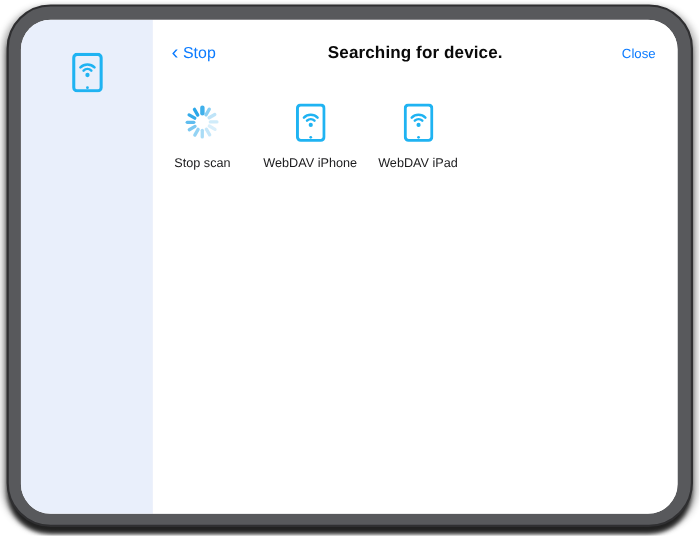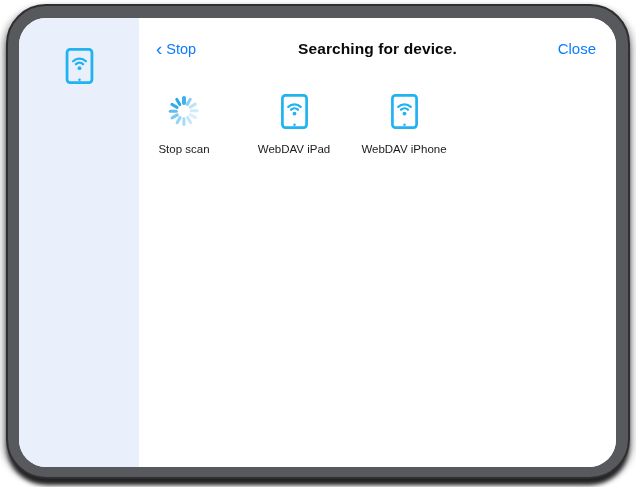--- a/index.html
+++ b/index.html
@@ -39,26 +39,26 @@
   .back {
     position:absolute; left:17px; top:0; color:#0b7bff; font-size:14.5px;
     cursor:pointer; text-decoration:none; display:flex; align-items:center; line-height:20px;
   }
   .chev { font-size:19px; line-height:18px; margin-right:4px; font-weight:400; }
   .title {
     text-align:center; font-size:15.5px; font-weight:700; color:#0a0a0a;
     line-height:20px; letter-spacing:0.1px;
   }
   .close {
-    position:absolute; right:20px; top:0; color:#0b7bff; font-size:15px;
+    position:absolute; right:20px; top:0; color:#0b7bff; font-size:12px;
     cursor:pointer; text-decoration:none; line-height:20px;
   }
 
   
-  .row { position:absolute; top:75px; left:-4px; display:flex;gap:12px; }
+  .row { position:absolute; top:75px; left:-4px; display:flex; }
   .cell { width:98px; display:flex; flex-direction:column; align-items:center; cursor:pointer; }
   .iconbox { height:36px; display:flex; align-items:center; justify-content:center; line-height:0; }
   .cell-label { margin-top:14px; font-size:11.5px; color:#1b1b1d; white-space:nowrap; }
 
   
   .spinner { position:relative; width:31px; height:31px; animation:spin 1s steps(12,end) infinite; }
   .spinner .bar {
     position:absolute; left:50%; top:0.5px;
     width:3.4px; height:8.6px; margin-left:-1.7px;
     border-radius:2px; background:#2aa7e9;
@@ -134,34 +134,34 @@
           <div class="cell">
             <div class="iconbox">
               <svg class="tablet-icon" width="27" height="35" viewBox="0 0 27 35" xmlns="http://www.w3.org/2000/svg">
                 <rect x="1.4" y="1.4" width="24.2" height="32.2" rx="3" fill="none" stroke="#1fb3f2" stroke-width="2.7"></rect>
                 <path d="M7.3 12.9 A 8.8 8.8 0 0 1 19.7 12.9" fill="none" stroke="#1fb3f2" stroke-width="2.3" stroke-linecap="round"></path>
                 <path d="M10.1 15.7 A 4.9 4.9 0 0 1 16.9 15.7" fill="none" stroke="#1fb3f2" stroke-width="2.3" stroke-linecap="round"></path>
                 <circle cx="13.5" cy="19.6" r="1.9" fill="#1fb3f2"></circle>
                 <circle cx="13.5" cy="30.8" r="1.25" fill="#1fb3f2"></circle>
               </svg>
             </div>
-            <div class="cell-label">WebDAV iPad</div>
+            <div class="cell-label">WebDAV iPhone</div>
           </div>
 
           <div class="cell">
             <div class="iconbox">
               <svg class="tablet-icon" width="27" height="35" viewBox="0 0 27 35" xmlns="http://www.w3.org/2000/svg">
                 <rect x="1.4" y="1.4" width="24.2" height="32.2" rx="3" fill="none" stroke="#1fb3f2" stroke-width="2.7"></rect>
                 <path d="M7.3 12.9 A 8.8 8.8 0 0 1 19.7 12.9" fill="none" stroke="#1fb3f2" stroke-width="2.3" stroke-linecap="round"></path>
                 <path d="M10.1 15.7 A 4.9 4.9 0 0 1 16.9 15.7" fill="none" stroke="#1fb3f2" stroke-width="2.3" stroke-linecap="round"></path>
                 <circle cx="13.5" cy="19.6" r="1.9" fill="#1fb3f2"></circle>
                 <circle cx="13.5" cy="30.8" r="1.25" fill="#1fb3f2"></circle>
               </svg>
             </div>
-            <div class="cell-label">WebDAV iPhone</div>
+            <div class="cell-label">WebDAV iPad</div>
           </div>
 
         </div>
       </main>
 
     </div>
   </div>
 </div>
 
 </body></html>

